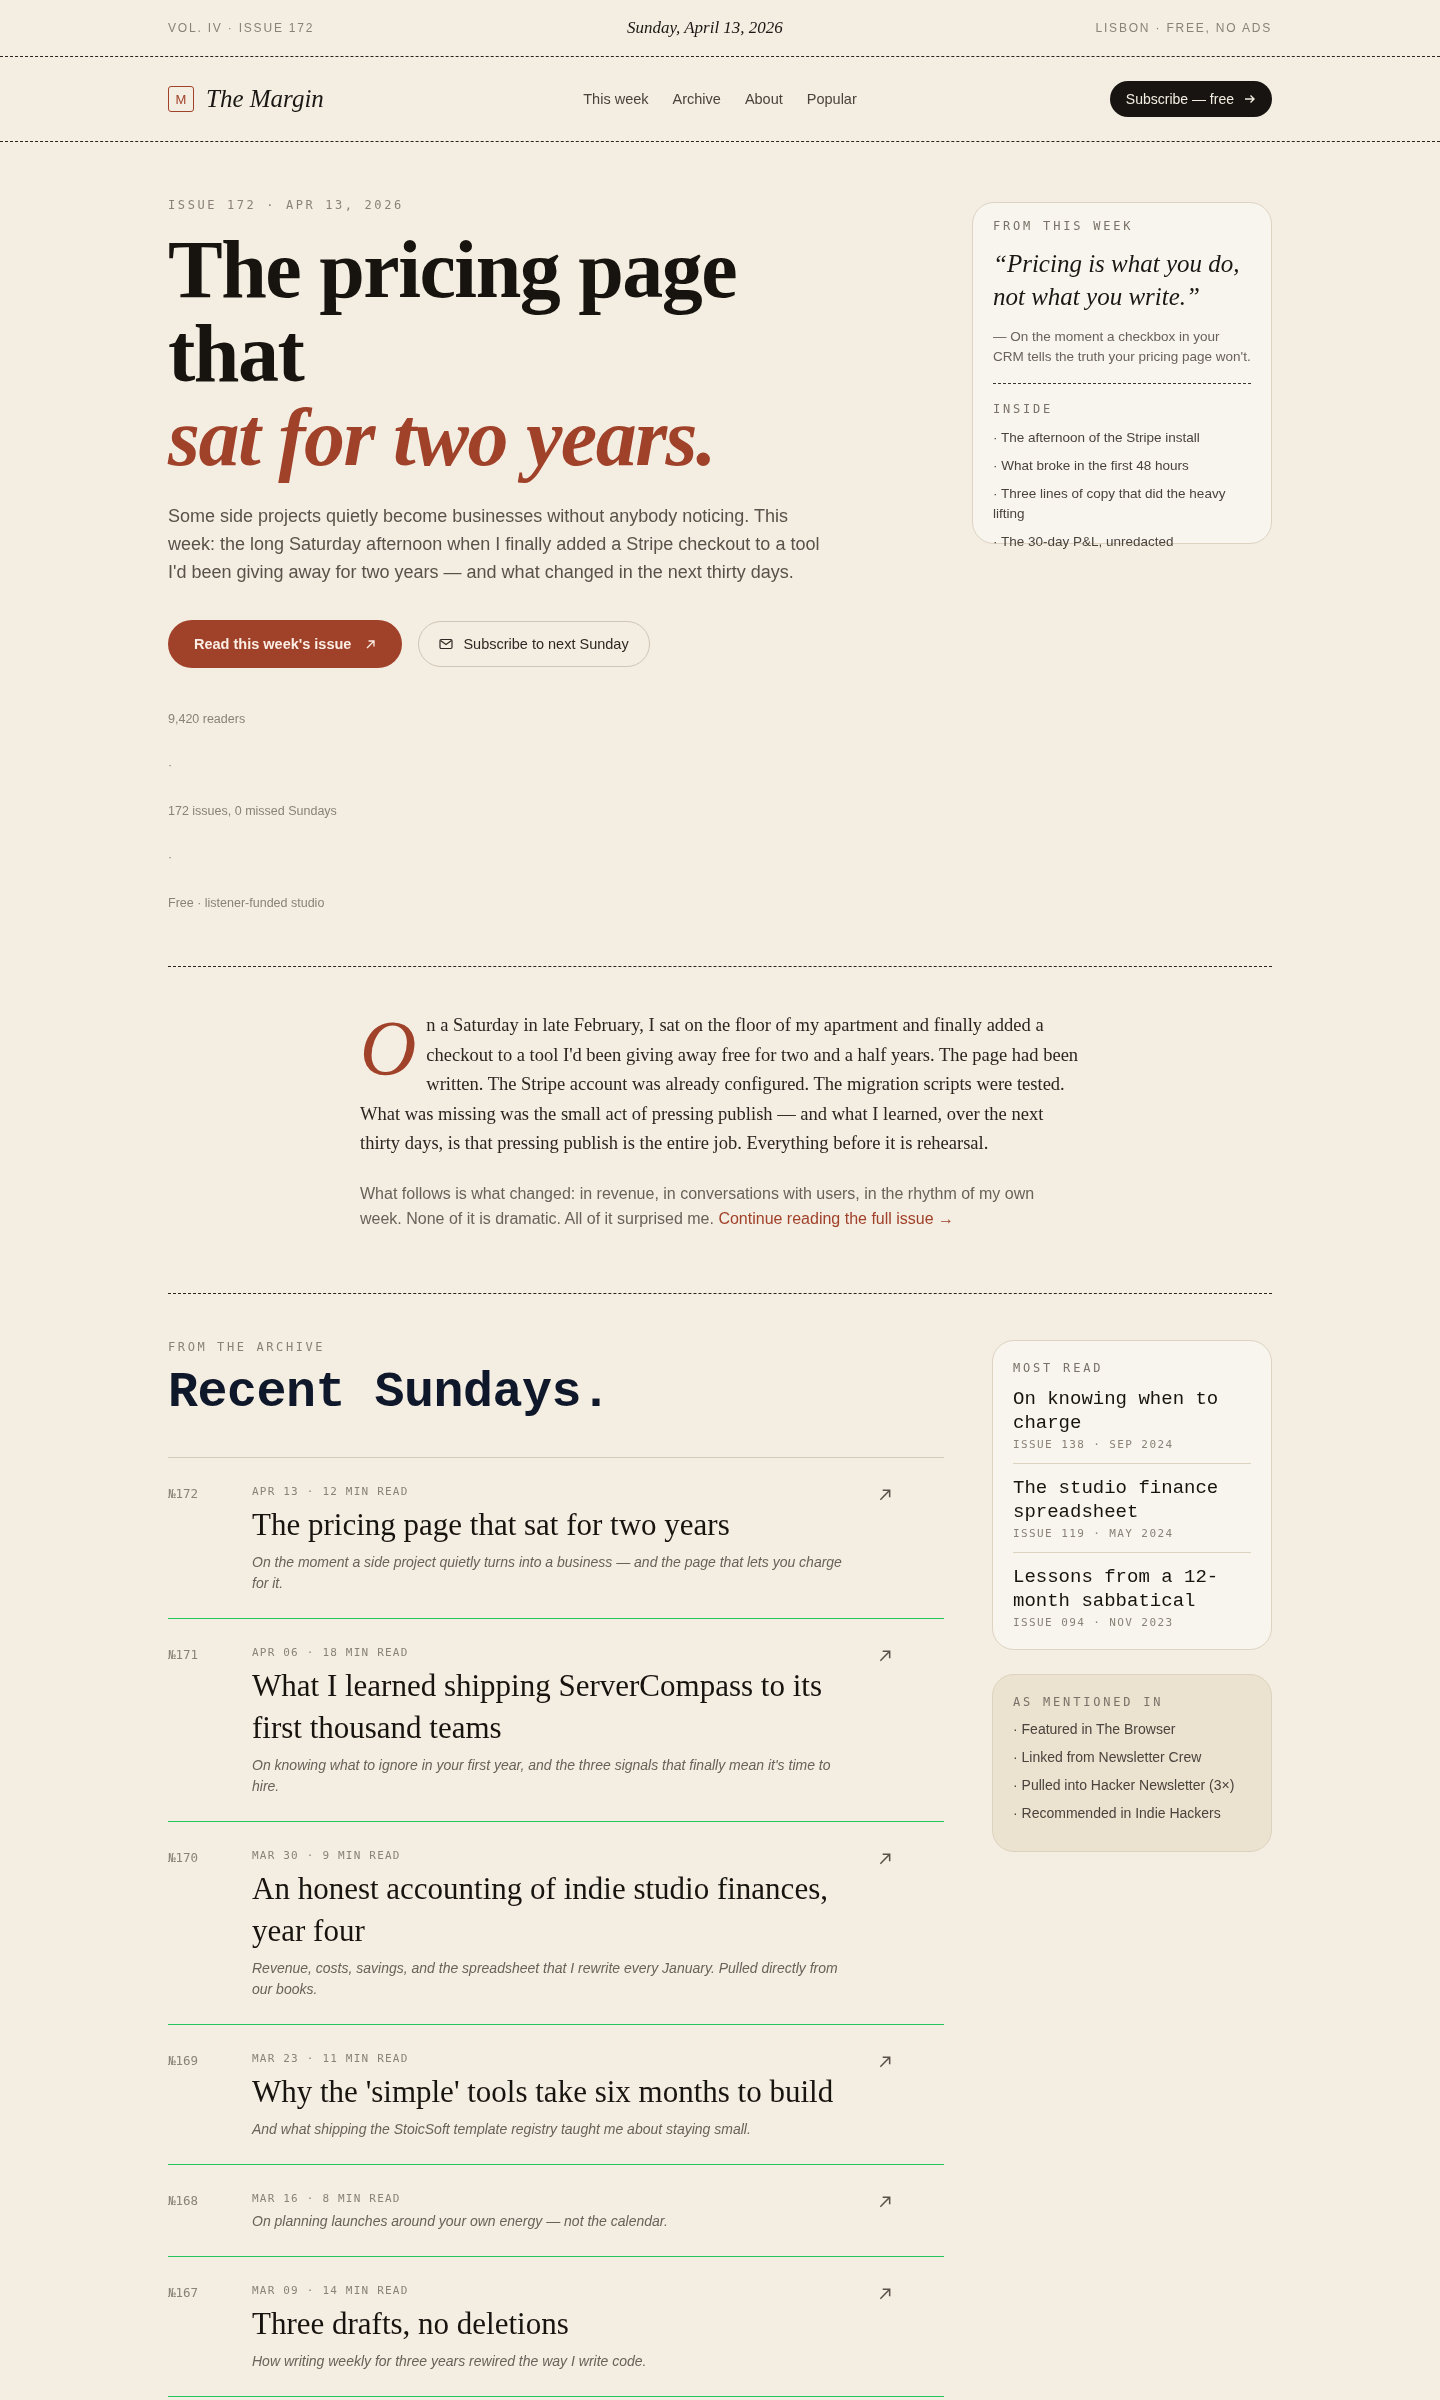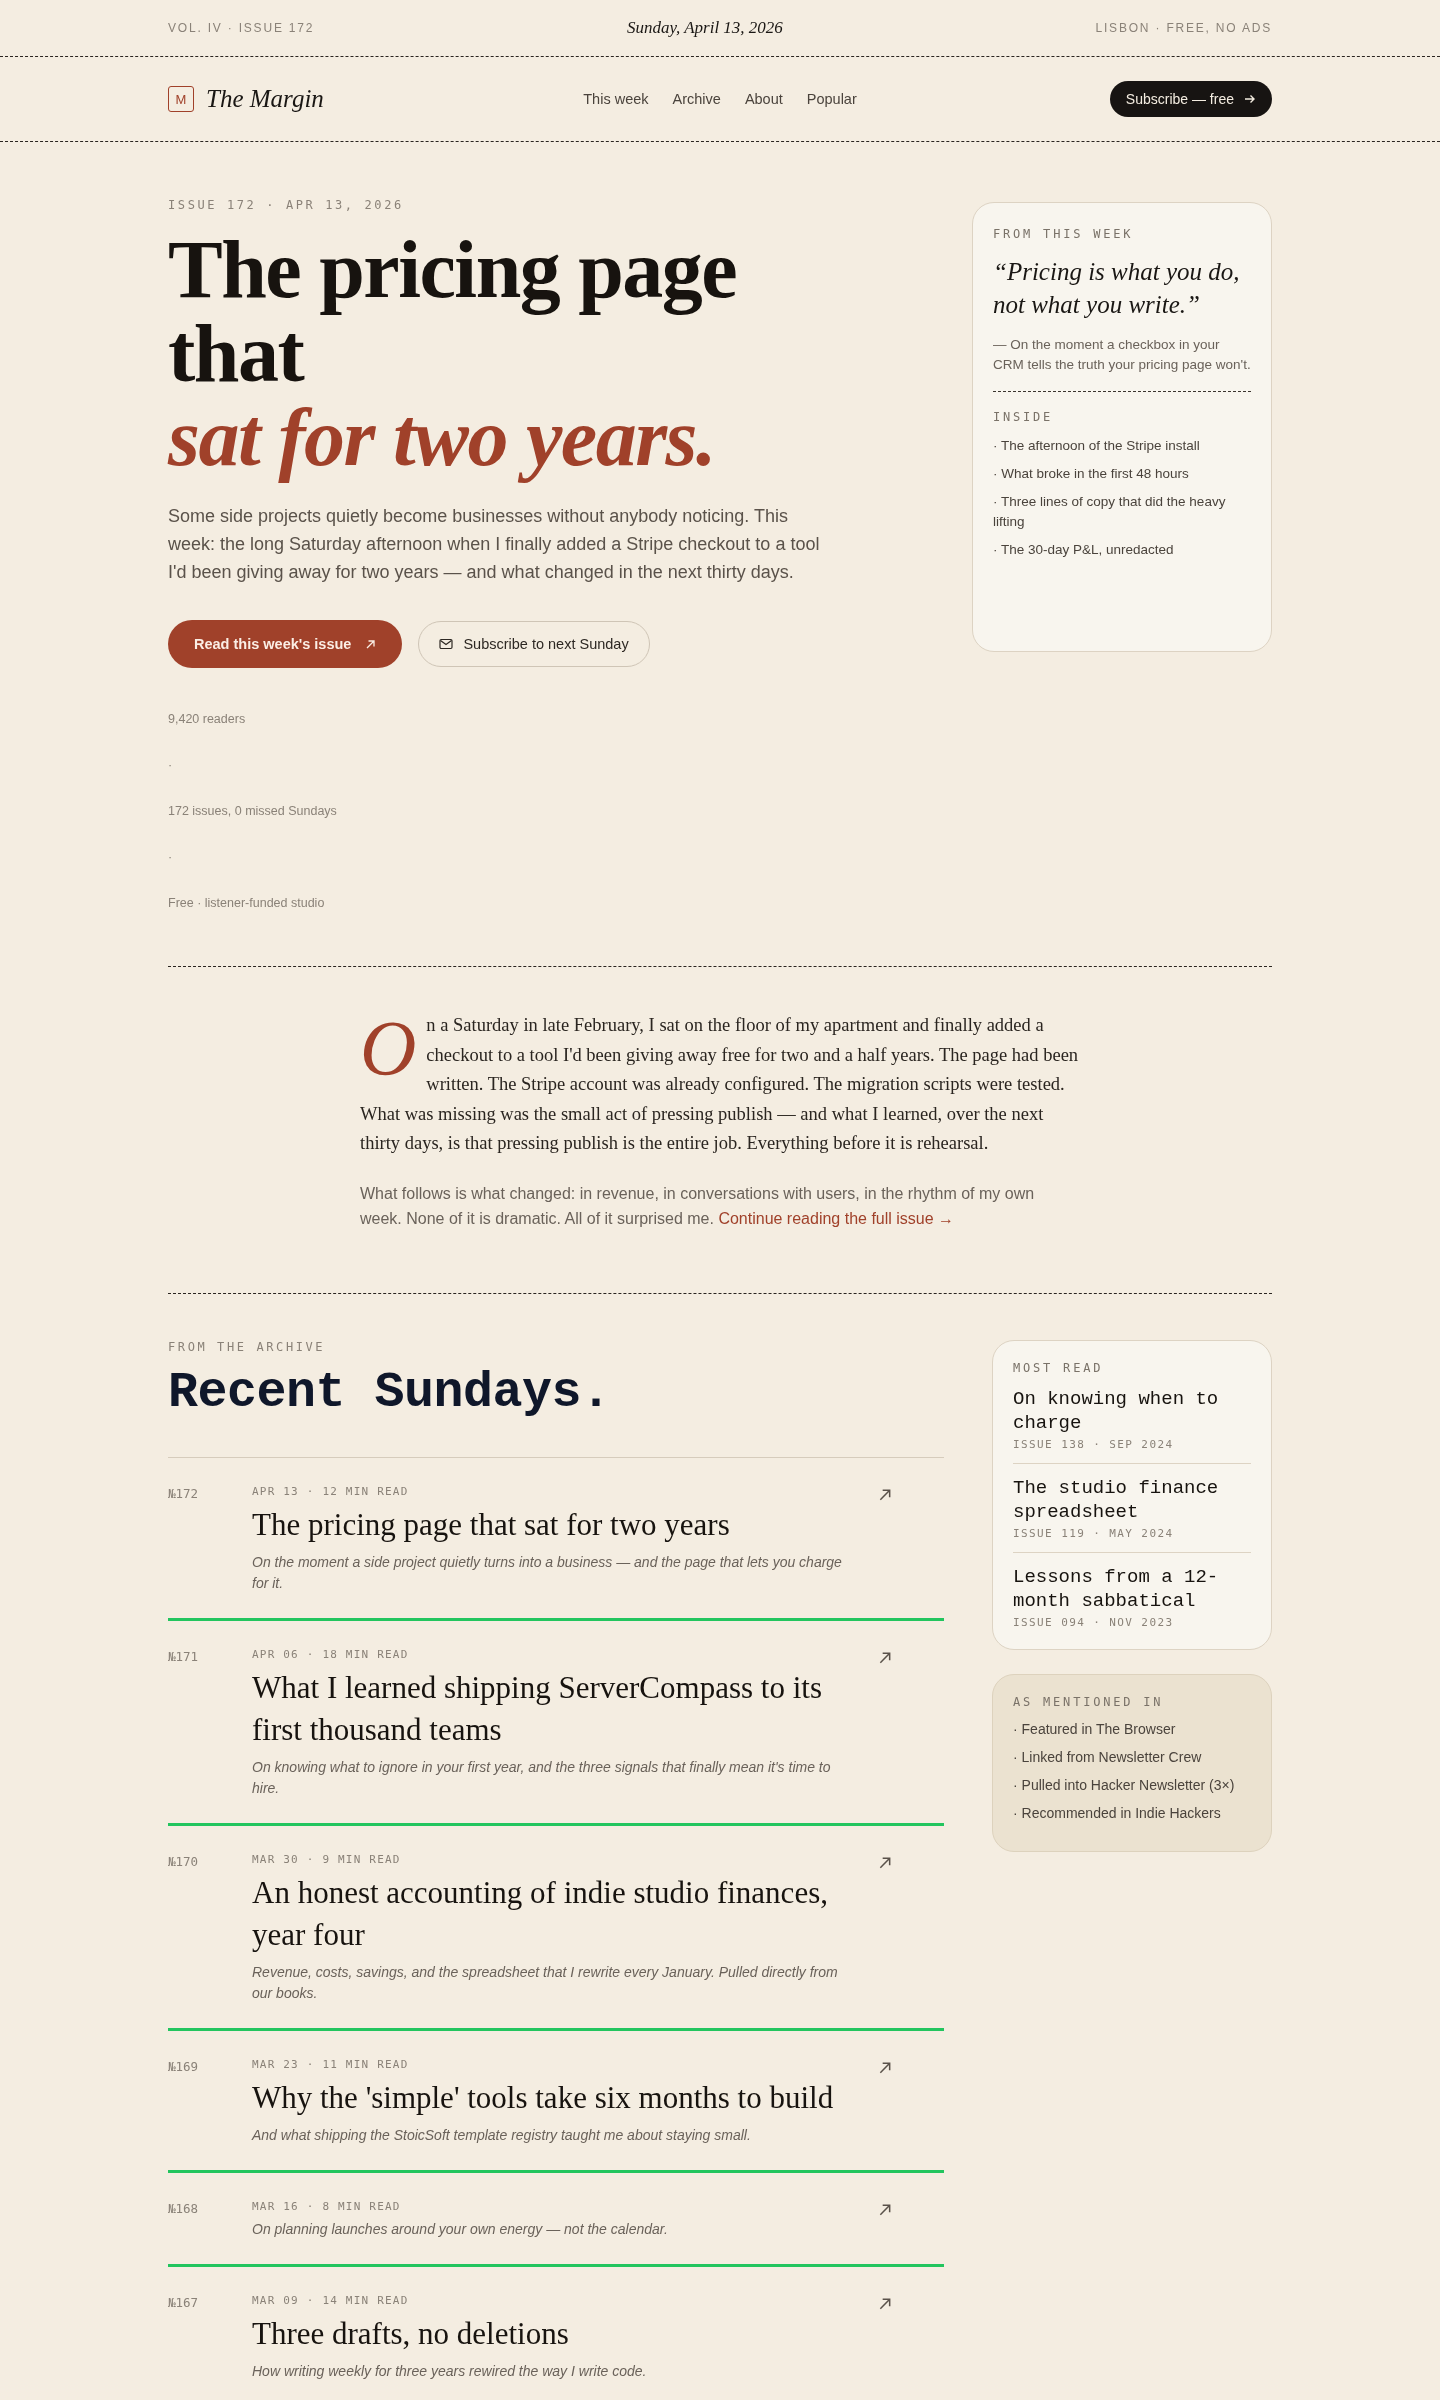--- a/index.html
+++ b/index.html
@@ -55,21 +55,21 @@
   }
   .btn-ghost {
     border: 1.2px solid #cfc5b6; color: #2d2823; height: 46px; border-radius: 24px; padding: 0 20px;
     display: flex; align-items: center; gap: 10px; font-size: 14.5px; margin-top: 1px;
   }
   .stats { display: flex; gap: 32px; margin-top: 44px; font-size: 12.5px; color: #8a8278; flex-direction: column; }
 
   .card {
     background: #f8f5ee; border: 1px solid #ddd3c3; border-radius: 22px;
   }
-  .quote-card { width: 300px; height: 450px; padding: 24px 20px; margin-top: 4px; }
+  .quote-card { width: 300px; height: 342px; padding: 16px 20px; margin-top: 4px; }
   .card-eyebrow { font-size: 12px; letter-spacing: 2.8px; color: #7a7268; text-transform: uppercase; }
   .quote { font-family: "Liberation Serif", serif; font-style: italic; font-size: 25px; line-height: 33px; color: #1a1714; margin-top: 14px; }
   .attrib { font-size: 13.5px; line-height: 20px; color: #6a625a; margin-top: 14px; }
   .card-dash { border-top: 1.2px dashed #3a342e; margin: 16px 0 18px; }
   .inside-list { list-style: none; margin-top: 12px; }
   .inside-list li { font-size: 13.5px; line-height: 20px; color: #4a433c; margin-bottom: 8px; }
 
   .divider-dash { border-top: 1.5px dashed #2a2520; margin-top: 56px; }
 
   
@@ -77,21 +77,21 @@
   .excerpt .p1 { font-family: "Liberation Serif", serif; font-size: 18.5px; line-height: 29.5px; color: #2a2520; }
   .dropcap { float: left; font-family: "Liberation Serif", serif; font-style: italic; color: #a0412a; font-size: 78px; line-height: 66px; margin: 4px 10px 0 0; }
   .excerpt .p2 { font-size: 16px; line-height: 25px; color: #6a625a; margin-top: 22px; }
   .excerpt .p2 a { color: #a0412a; text-decoration: none; }
 
   
   .archive { display: flex; justify-content: space-between; margin-top: 46px; }
   .archive-left { width: 776px; }
   .h2 { font-family: Liberation Mono, monospace; font-size: 50px; color: #0f172a; margin-top: 10px; letter-spacing: -0.5px; }
   .rows { margin-top: 36px; border-top: 1px solid #d6ccbc; }
-  .row { display: flex; border-bottom: 3px solid #22c55e; padding: 27px 0 24px; position: relative; }
+  .row { display: flex; border-bottom: 1px solid #22c55e; padding: 27px 0 24px; position: relative; }
   .row .num { width: 84px; font-size: 12.5px; color: #8a8278; padding-top: 1px; }
   .row .body { width: 600px; }
   .row .meta { font-size: 11px; letter-spacing: 1.2px; color: #8a8278; text-transform: uppercase; }
   .row .title { font-family: "Liberation Serif", serif; font-size: 31px; line-height: 42px; color: #17130f; margin-top: 6px; }
   .row .dek { font-size: 14px; line-height: 21px; color: #6a625a; font-style: italic; margin-top: 6px; }
   .row .arrow { position: absolute; left: 710px; top: 30px; width: 14px; height: 14px; }
 
   .archive-right { width: 280px; }
   .mostread { padding: 20px; }
   .mr-item { padding: 6px 0 12px; border-bottom: 1px solid #ddd3c3; }

